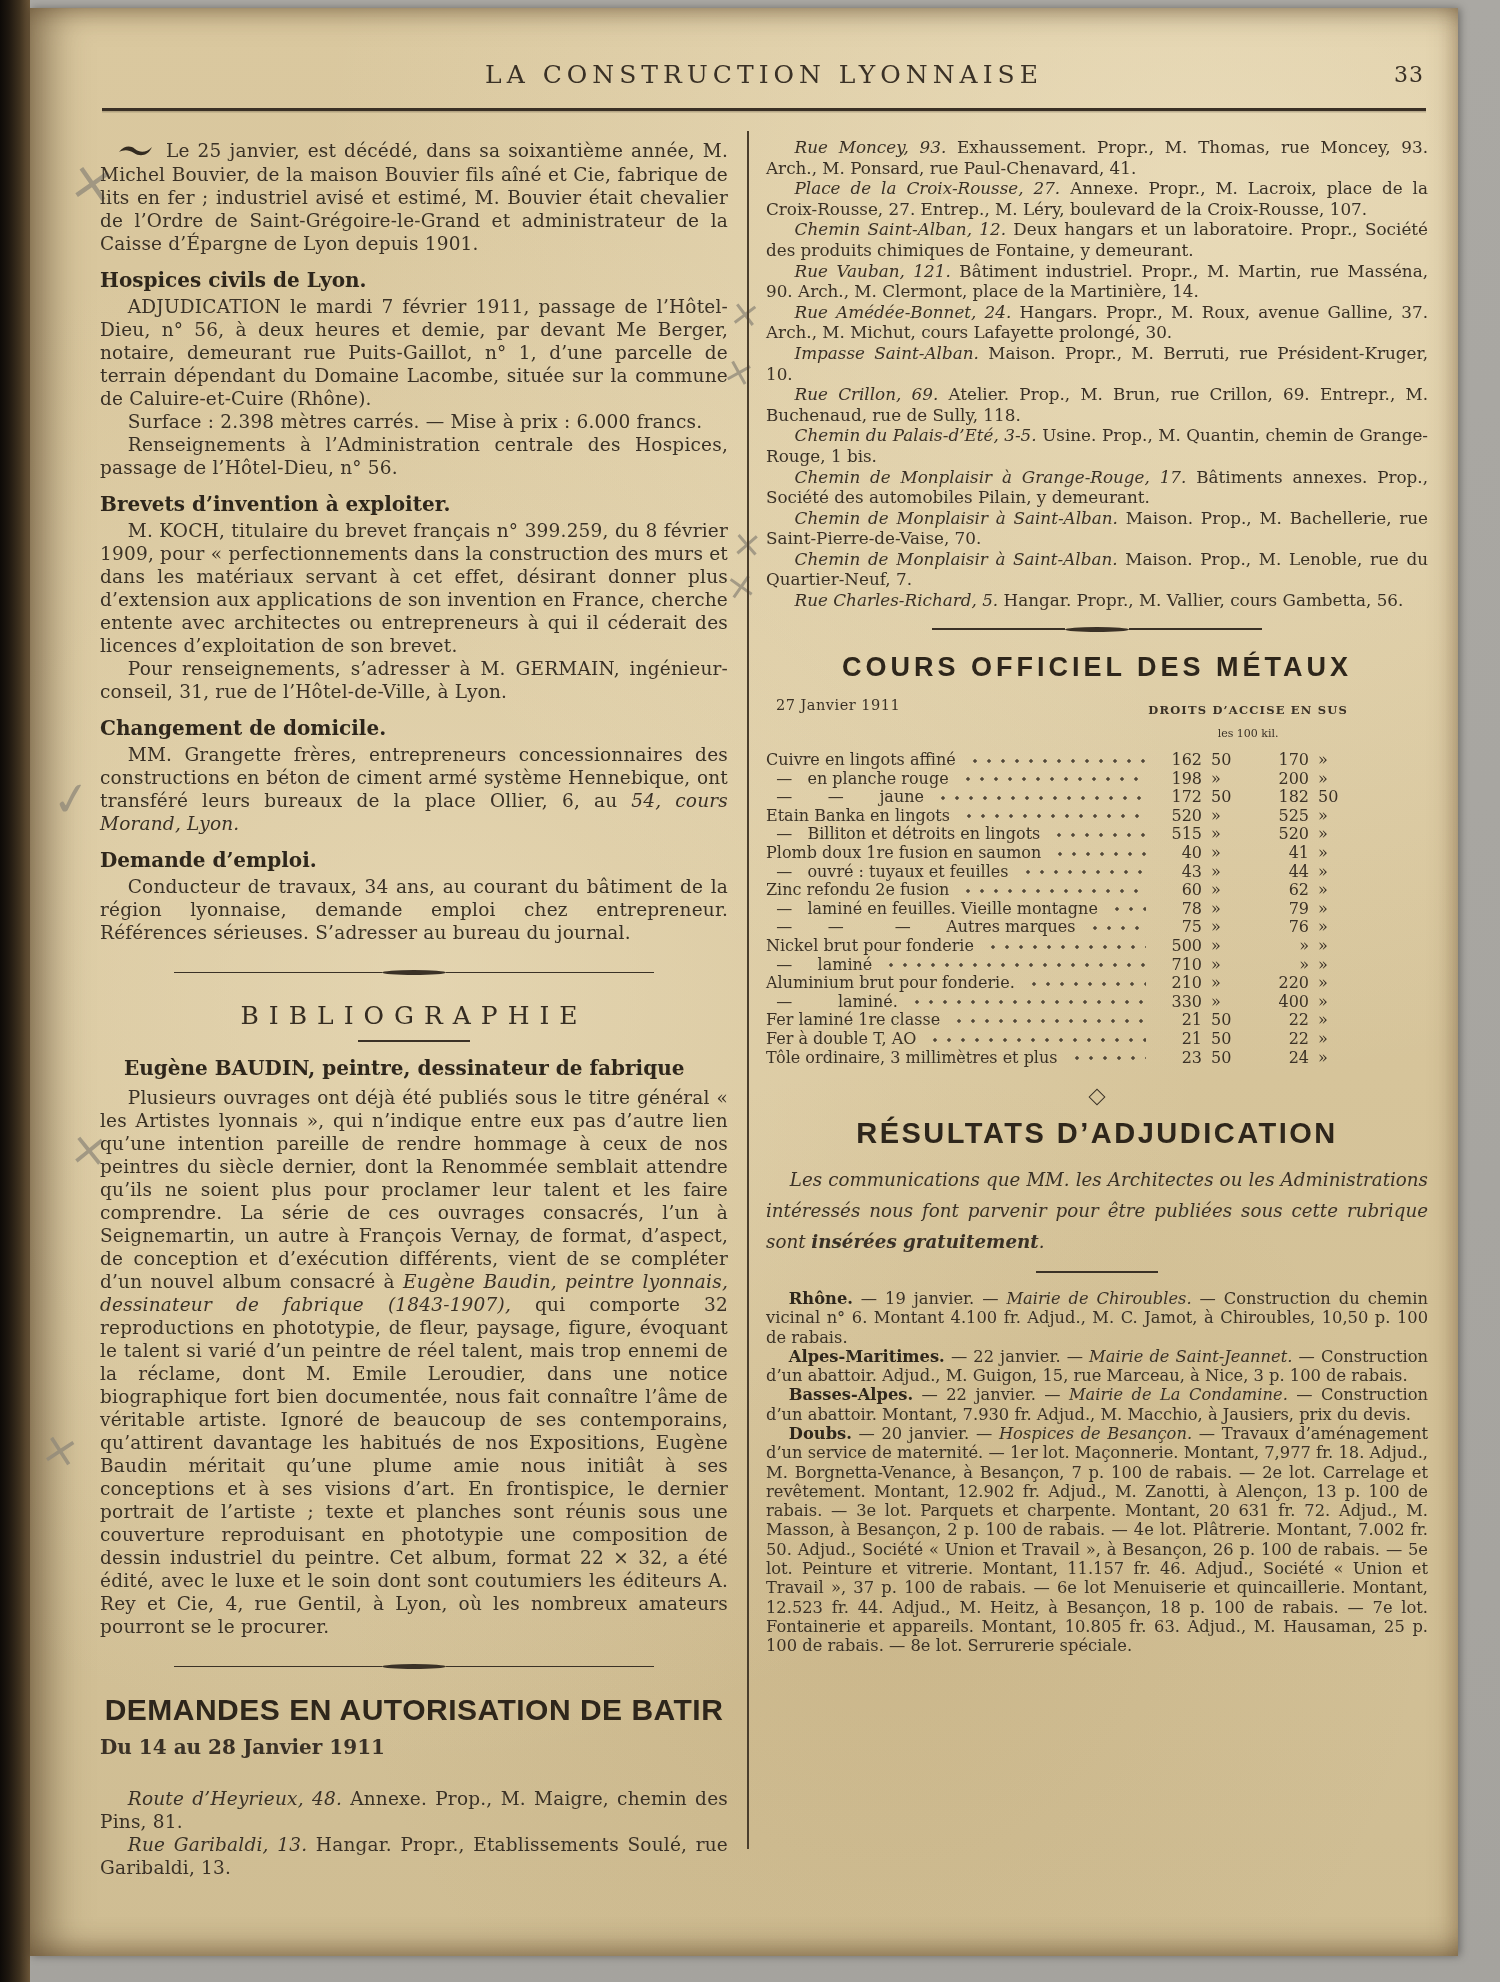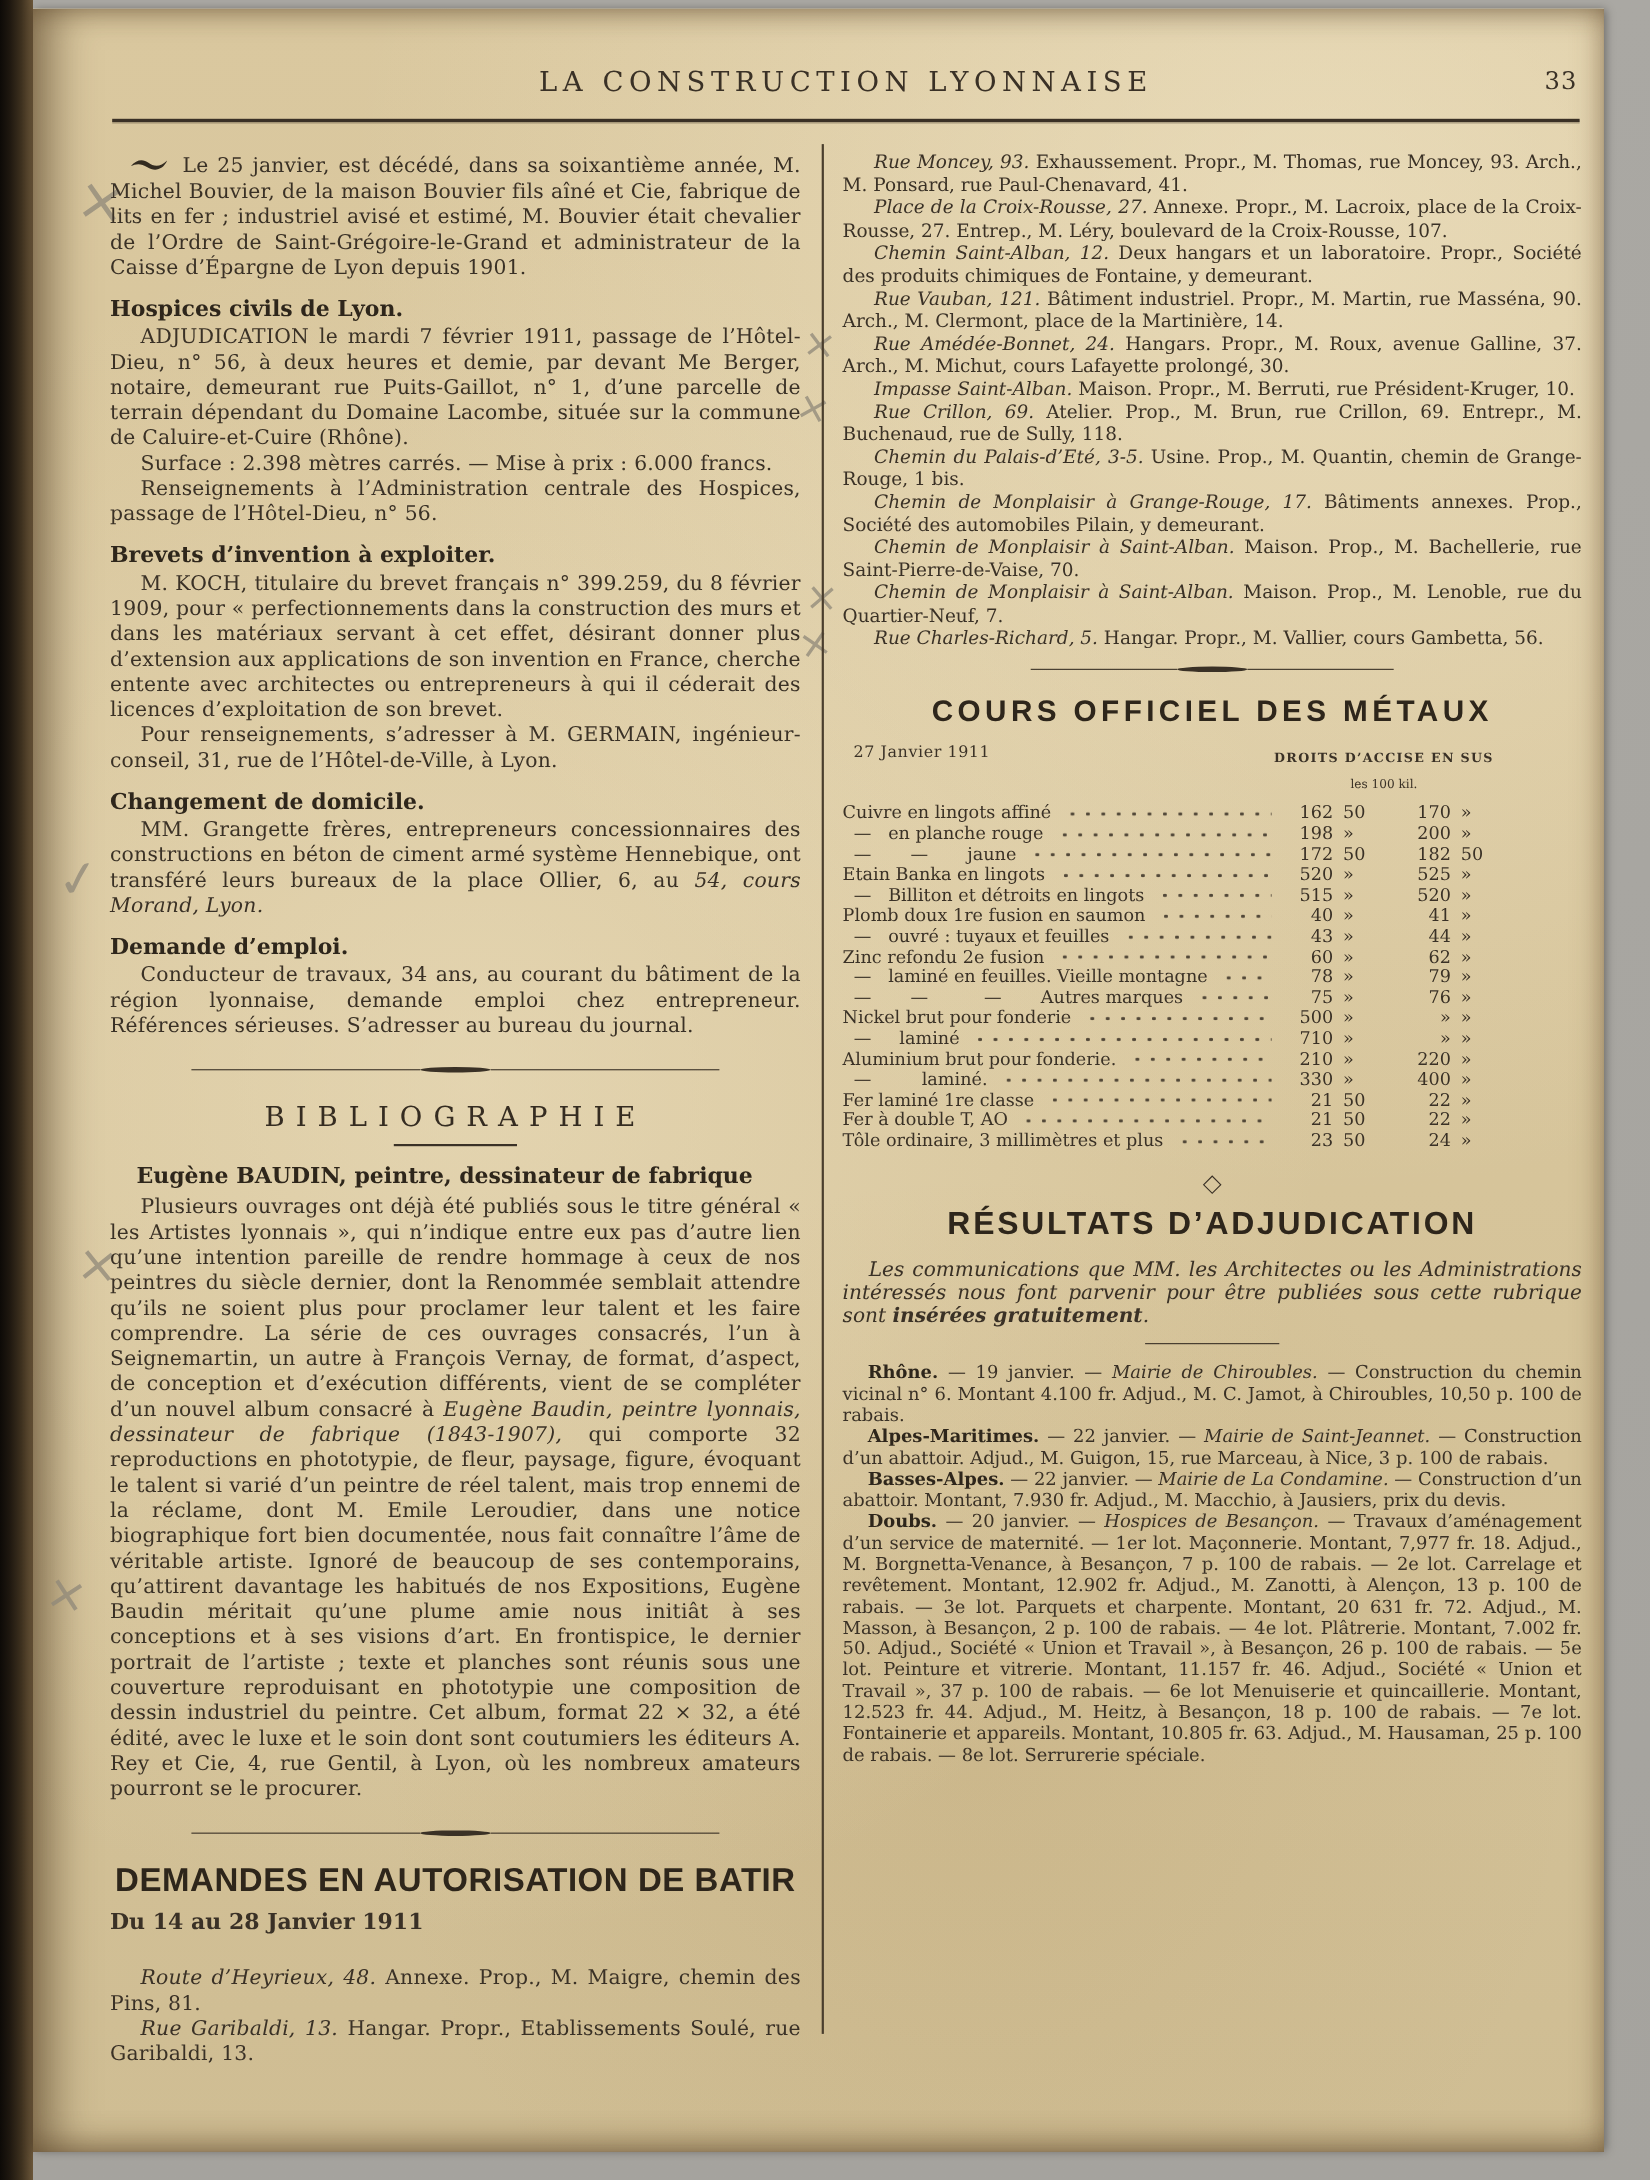--- a/index.html
+++ b/index.html
@@ -14,21 +14,21 @@
         background-image:
           radial-gradient(circle at 82% 10%, rgba(250,241,215,.45), rgba(250,241,215,0) 42%),
           radial-gradient(circle at 28% 50%, rgba(238,225,193,.55), rgba(238,225,193,0) 55%),
           radial-gradient(circle at 60% 82%, rgba(150,112,52,.10), rgba(150,112,52,0) 30%),
           linear-gradient(180deg,#dac89f 0%,#d6c49a 55%,#cfbd93 100%);
         box-shadow: inset 28px 0 40px -10px rgba(70,50,25,.55),
                     inset -14px 0 26px -10px rgba(95,70,40,.35),
                     inset 0 14px 22px -12px rgba(95,70,40,.35),
                     inset 0 -18px 28px -12px rgba(95,70,40,.42),
                     2px 0 8px rgba(0,0,0,.35);}
-  .page-inner{position:relative;padding:52px 20px 0 70px;}
+  .page-inner{position:relative;padding:52px 30px 0 70px;}
 
   
   .masthead{position:relative;text-align:center;height:34px;}
   .jtitle{font-size:25px;letter-spacing:5px;color:#3a3126;}
   .pageno{position:absolute;right:4px;top:2px;font-size:22px;letter-spacing:1px;}
   .head-rule{height:3px;background:#3a3025;margin:14px 2px 0 2px;
              box-shadow:0 1.5px 0 rgba(58,48,37,.25);}
 
   
   .columns{display:flex;margin-top:16px;}
@@ -81,21 +81,21 @@
   .vc{width:40px;text-align:left;padding-left:9px;flex:none;}
   .vf2{width:58px;text-align:right;flex:none;}
   .vc2{width:26px;text-align:left;padding-left:9px;flex:none;}
 
   .odiamond{width:10px;height:10px;border:1.4px solid #3a3126;transform:rotate(45deg);
             margin:24px auto 14px auto;}
 
   
   .res-title{text-align:center;font-family:"Liberation Sans","DejaVu Sans",sans-serif;
              font-weight:700;font-size:29px;letter-spacing:2.5px;margin:6px 0 14px 0;color:#2e261b;}
-  .res-intro{font-size:18.3px;line-height:21px;font-style:italic;text-align:justify;
+  .res-intro{font-size:18.3px;line-height:31px;font-style:italic;text-align:justify;
              text-indent:1.3em;margin:0;}
   .res-intro .bd{font-weight:700;}
   .res-rule{width:122px;height:1.8px;background:#3a3126;margin:14px auto 16px auto;}
   .res-entry{font-size:16.3px;line-height:19.3px;margin:0;text-align:justify;text-indent:1.4em;}
   .res-entry .dept{font-weight:700;color:#2e261b;}
 
   
   .pencil{position:absolute;font-family:"DejaVu Sans","Liberation Sans",sans-serif;
           color:#8f8879;opacity:.75;line-height:1;pointer-events:none;}
   .pm1{left:40px;top:148px;font-size:54px;transform:rotate(10deg);}

